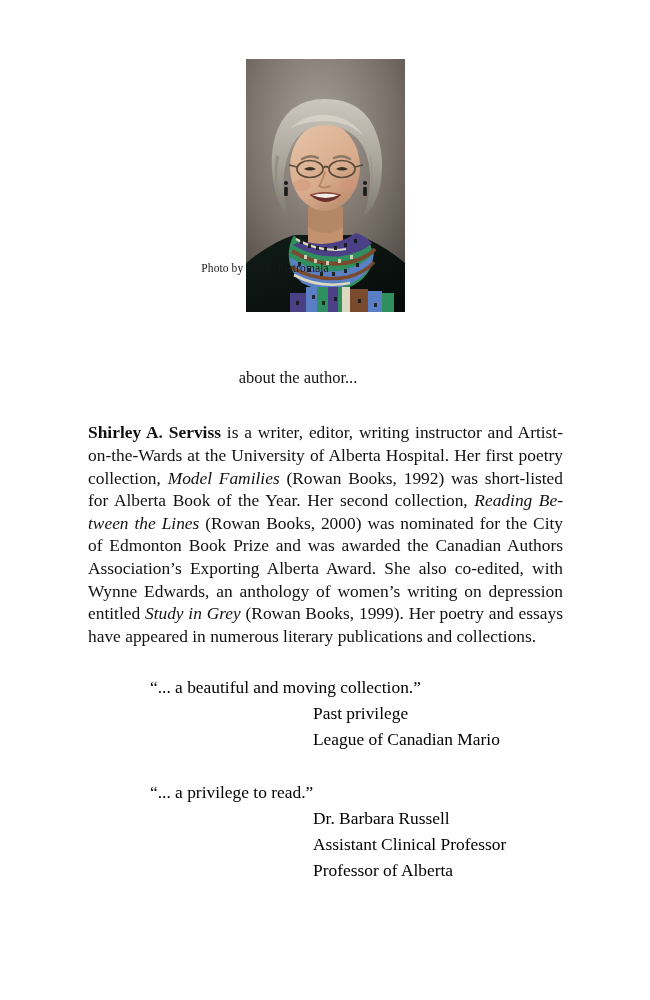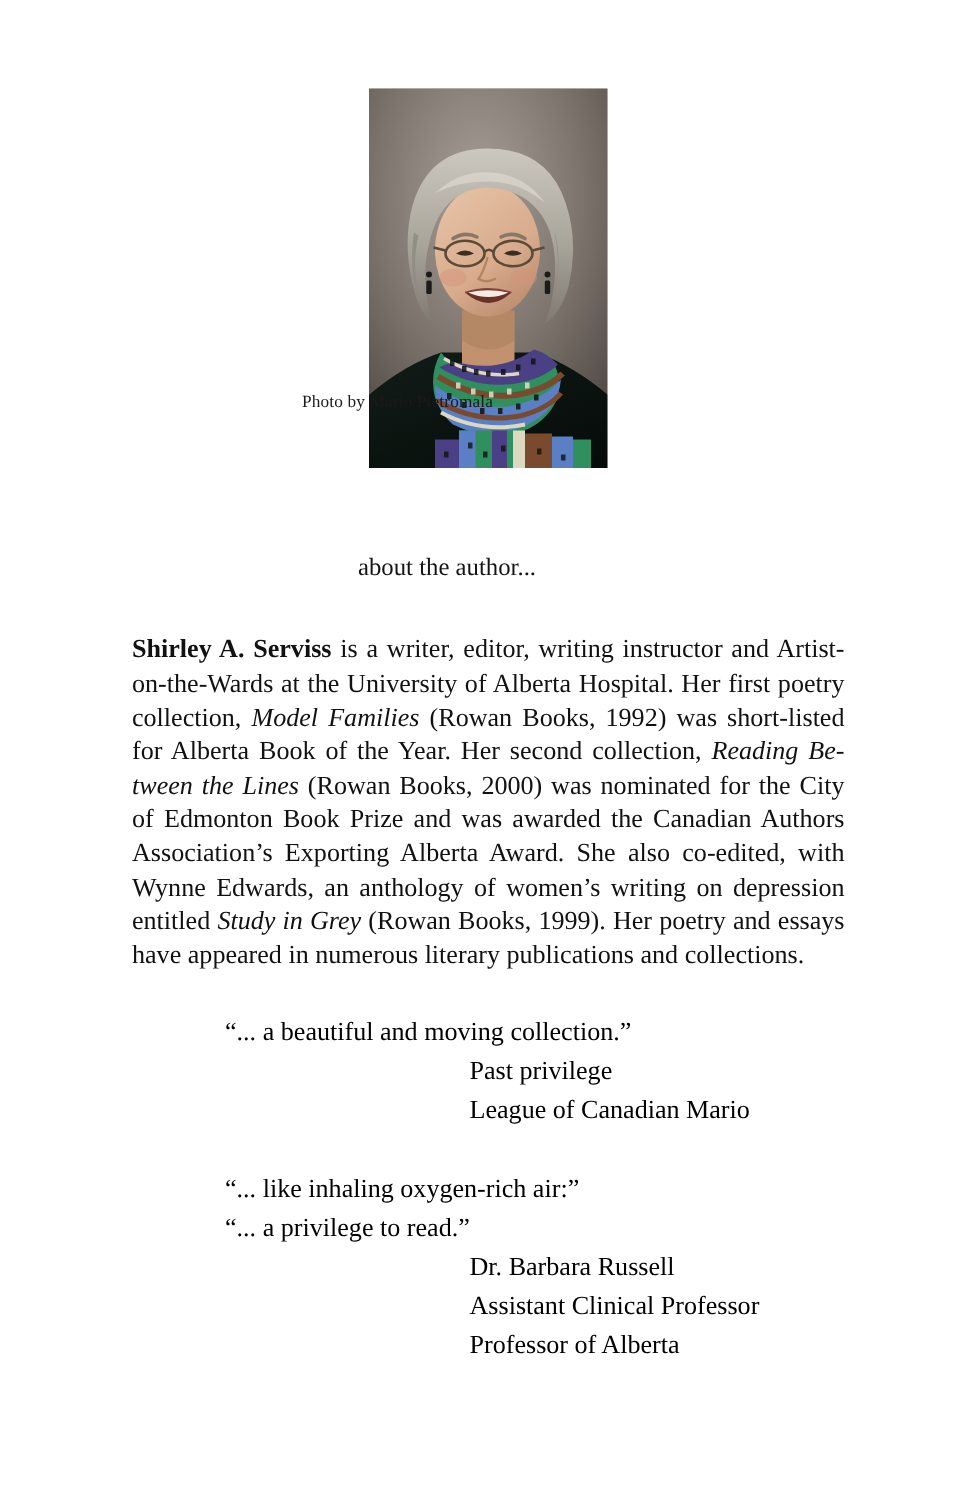--- a/index.html
+++ b/index.html
@@ -242,21 +242,20 @@
 
   <div class="quotes">
 
     <div class="quote-block">
       <div class="quote-line">“... a beautiful and moving collection.”</div>
       <div class="attribution">Past privilege</div>
       <div class="attribution">League of Canadian Mario</div>
     </div>
 
     <div class="quote-block">
-      <div class="quote-line">“... like inhaling oxygen-rich air:”</div>
       <div class="quote-line">“... a privilege to read.”</div>
       <div class="attribution">Dr. Barbara Russell</div>
       <div class="attribution">Assistant Clinical Professor</div>
       <div class="attribution">Professor of Alberta</div>
     </div>
 
   </div>
 
 </div>
 

